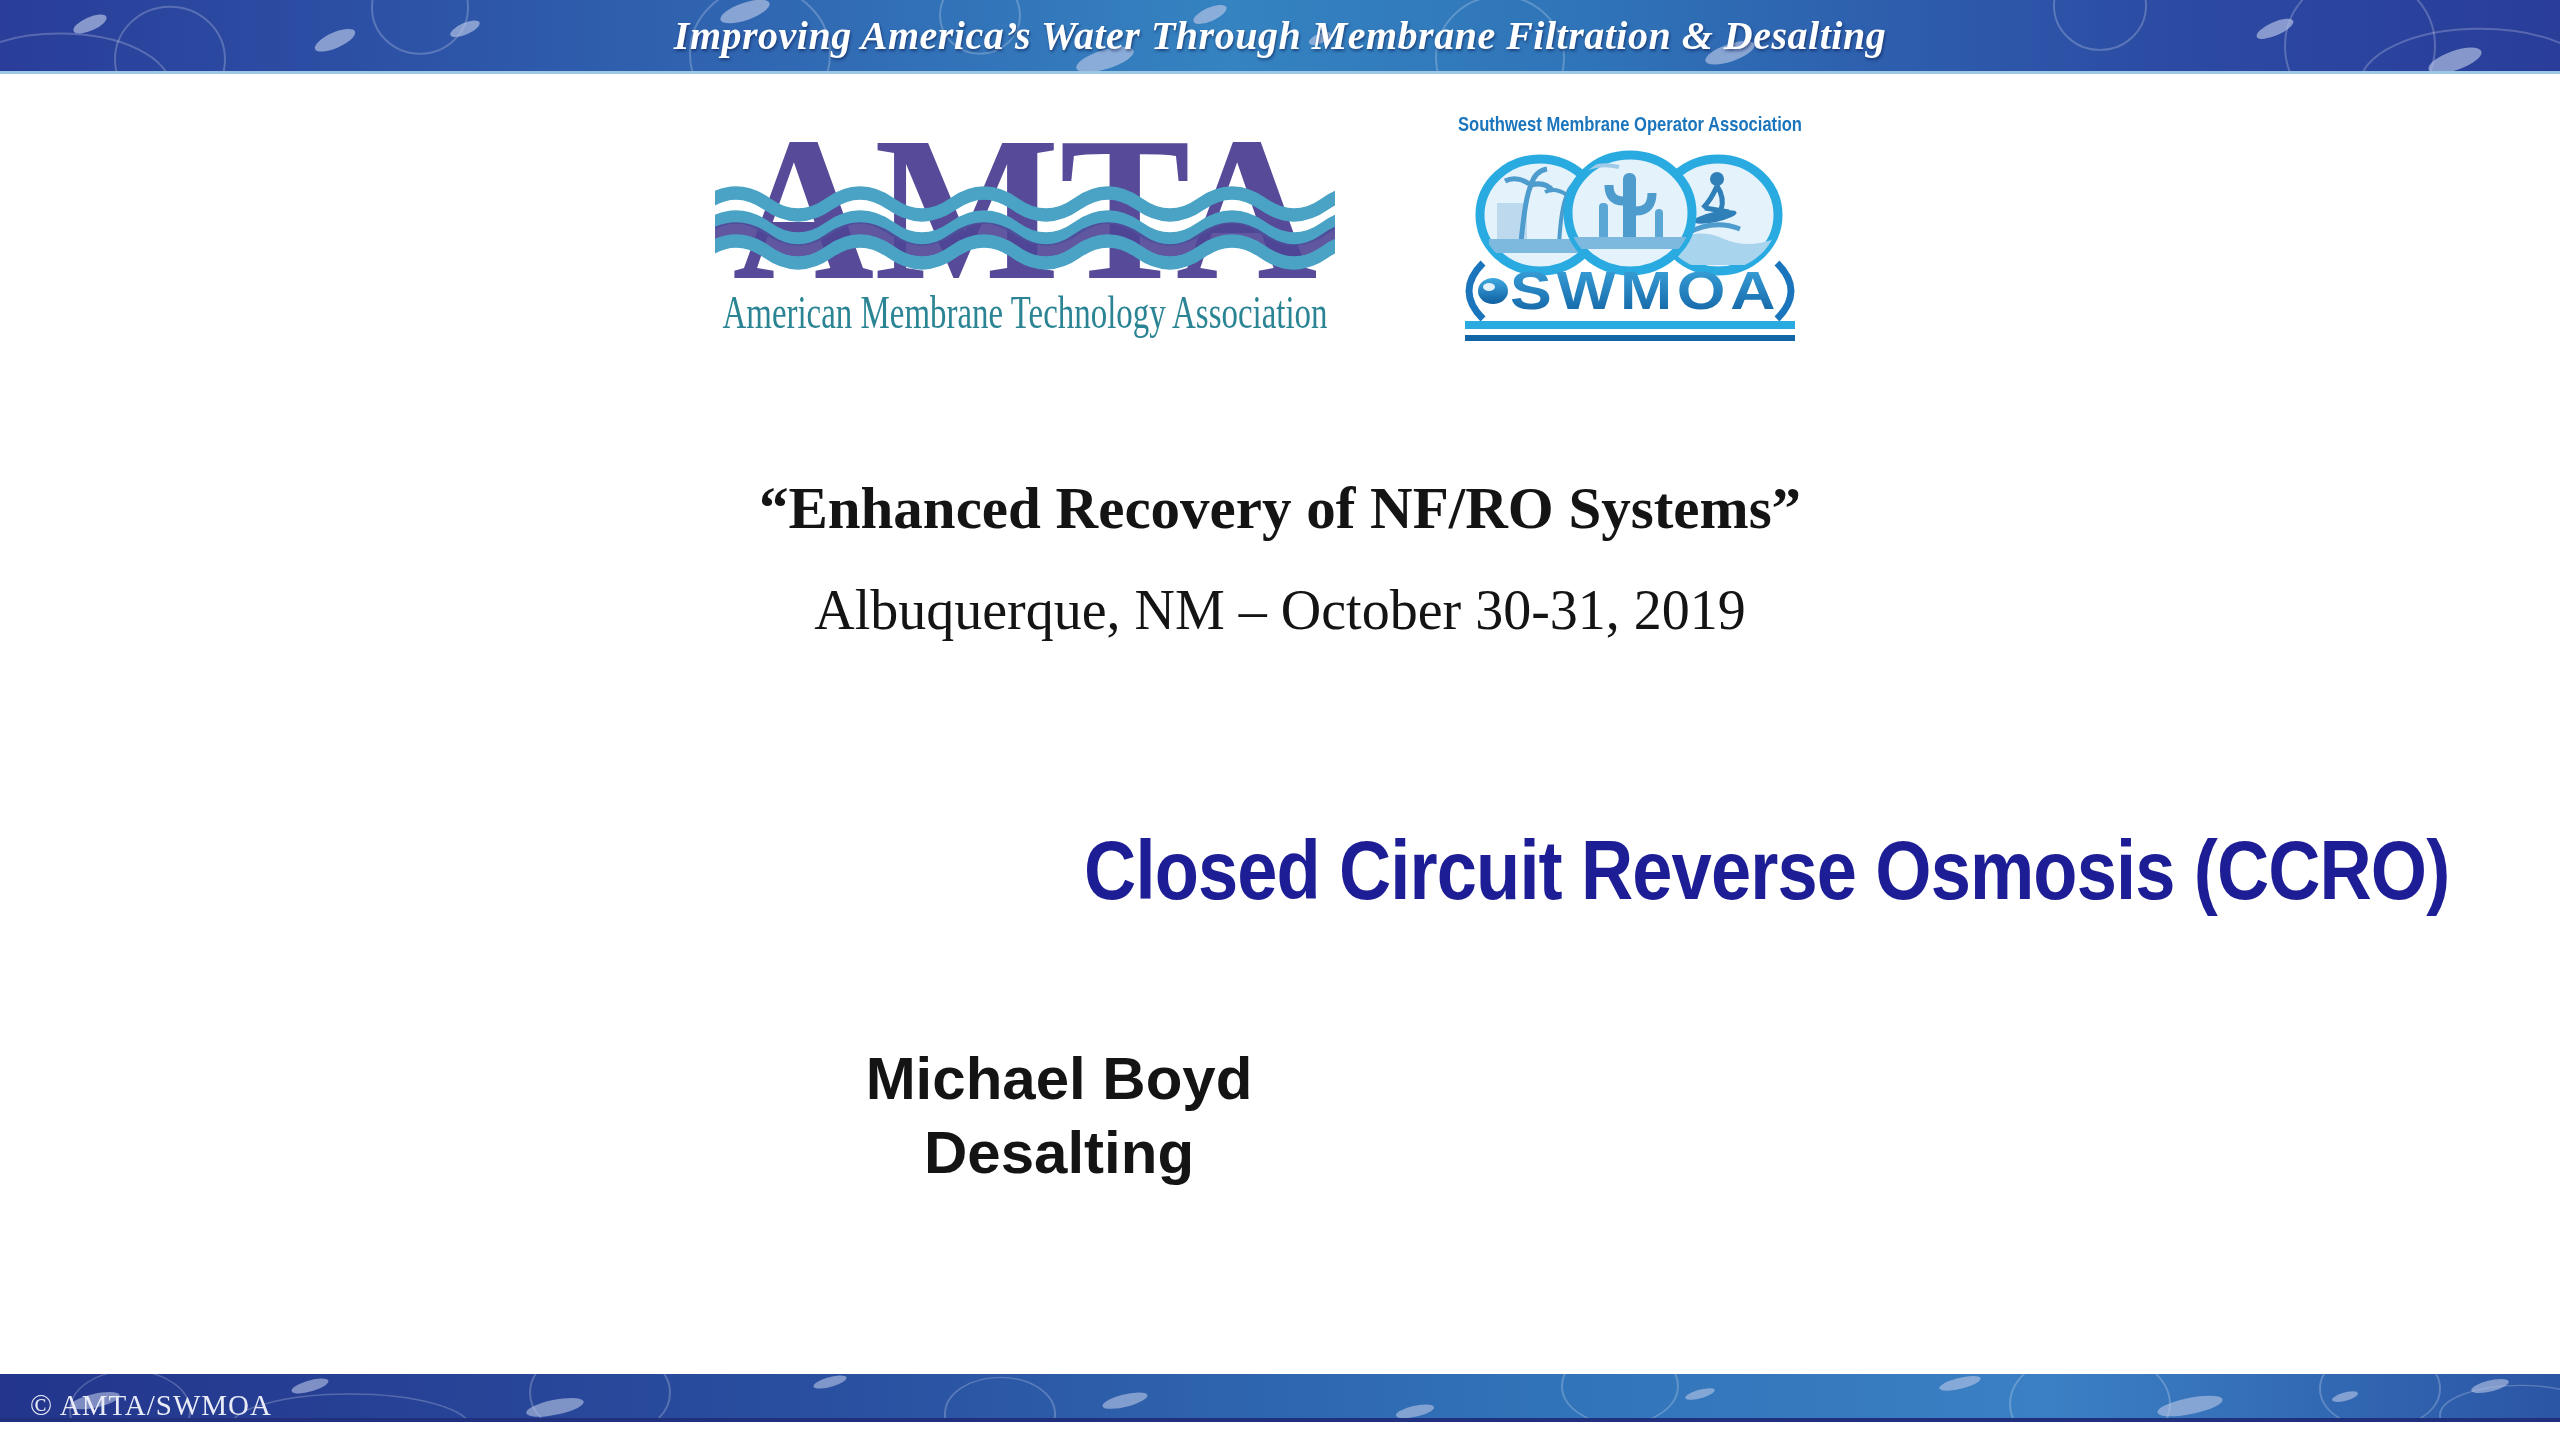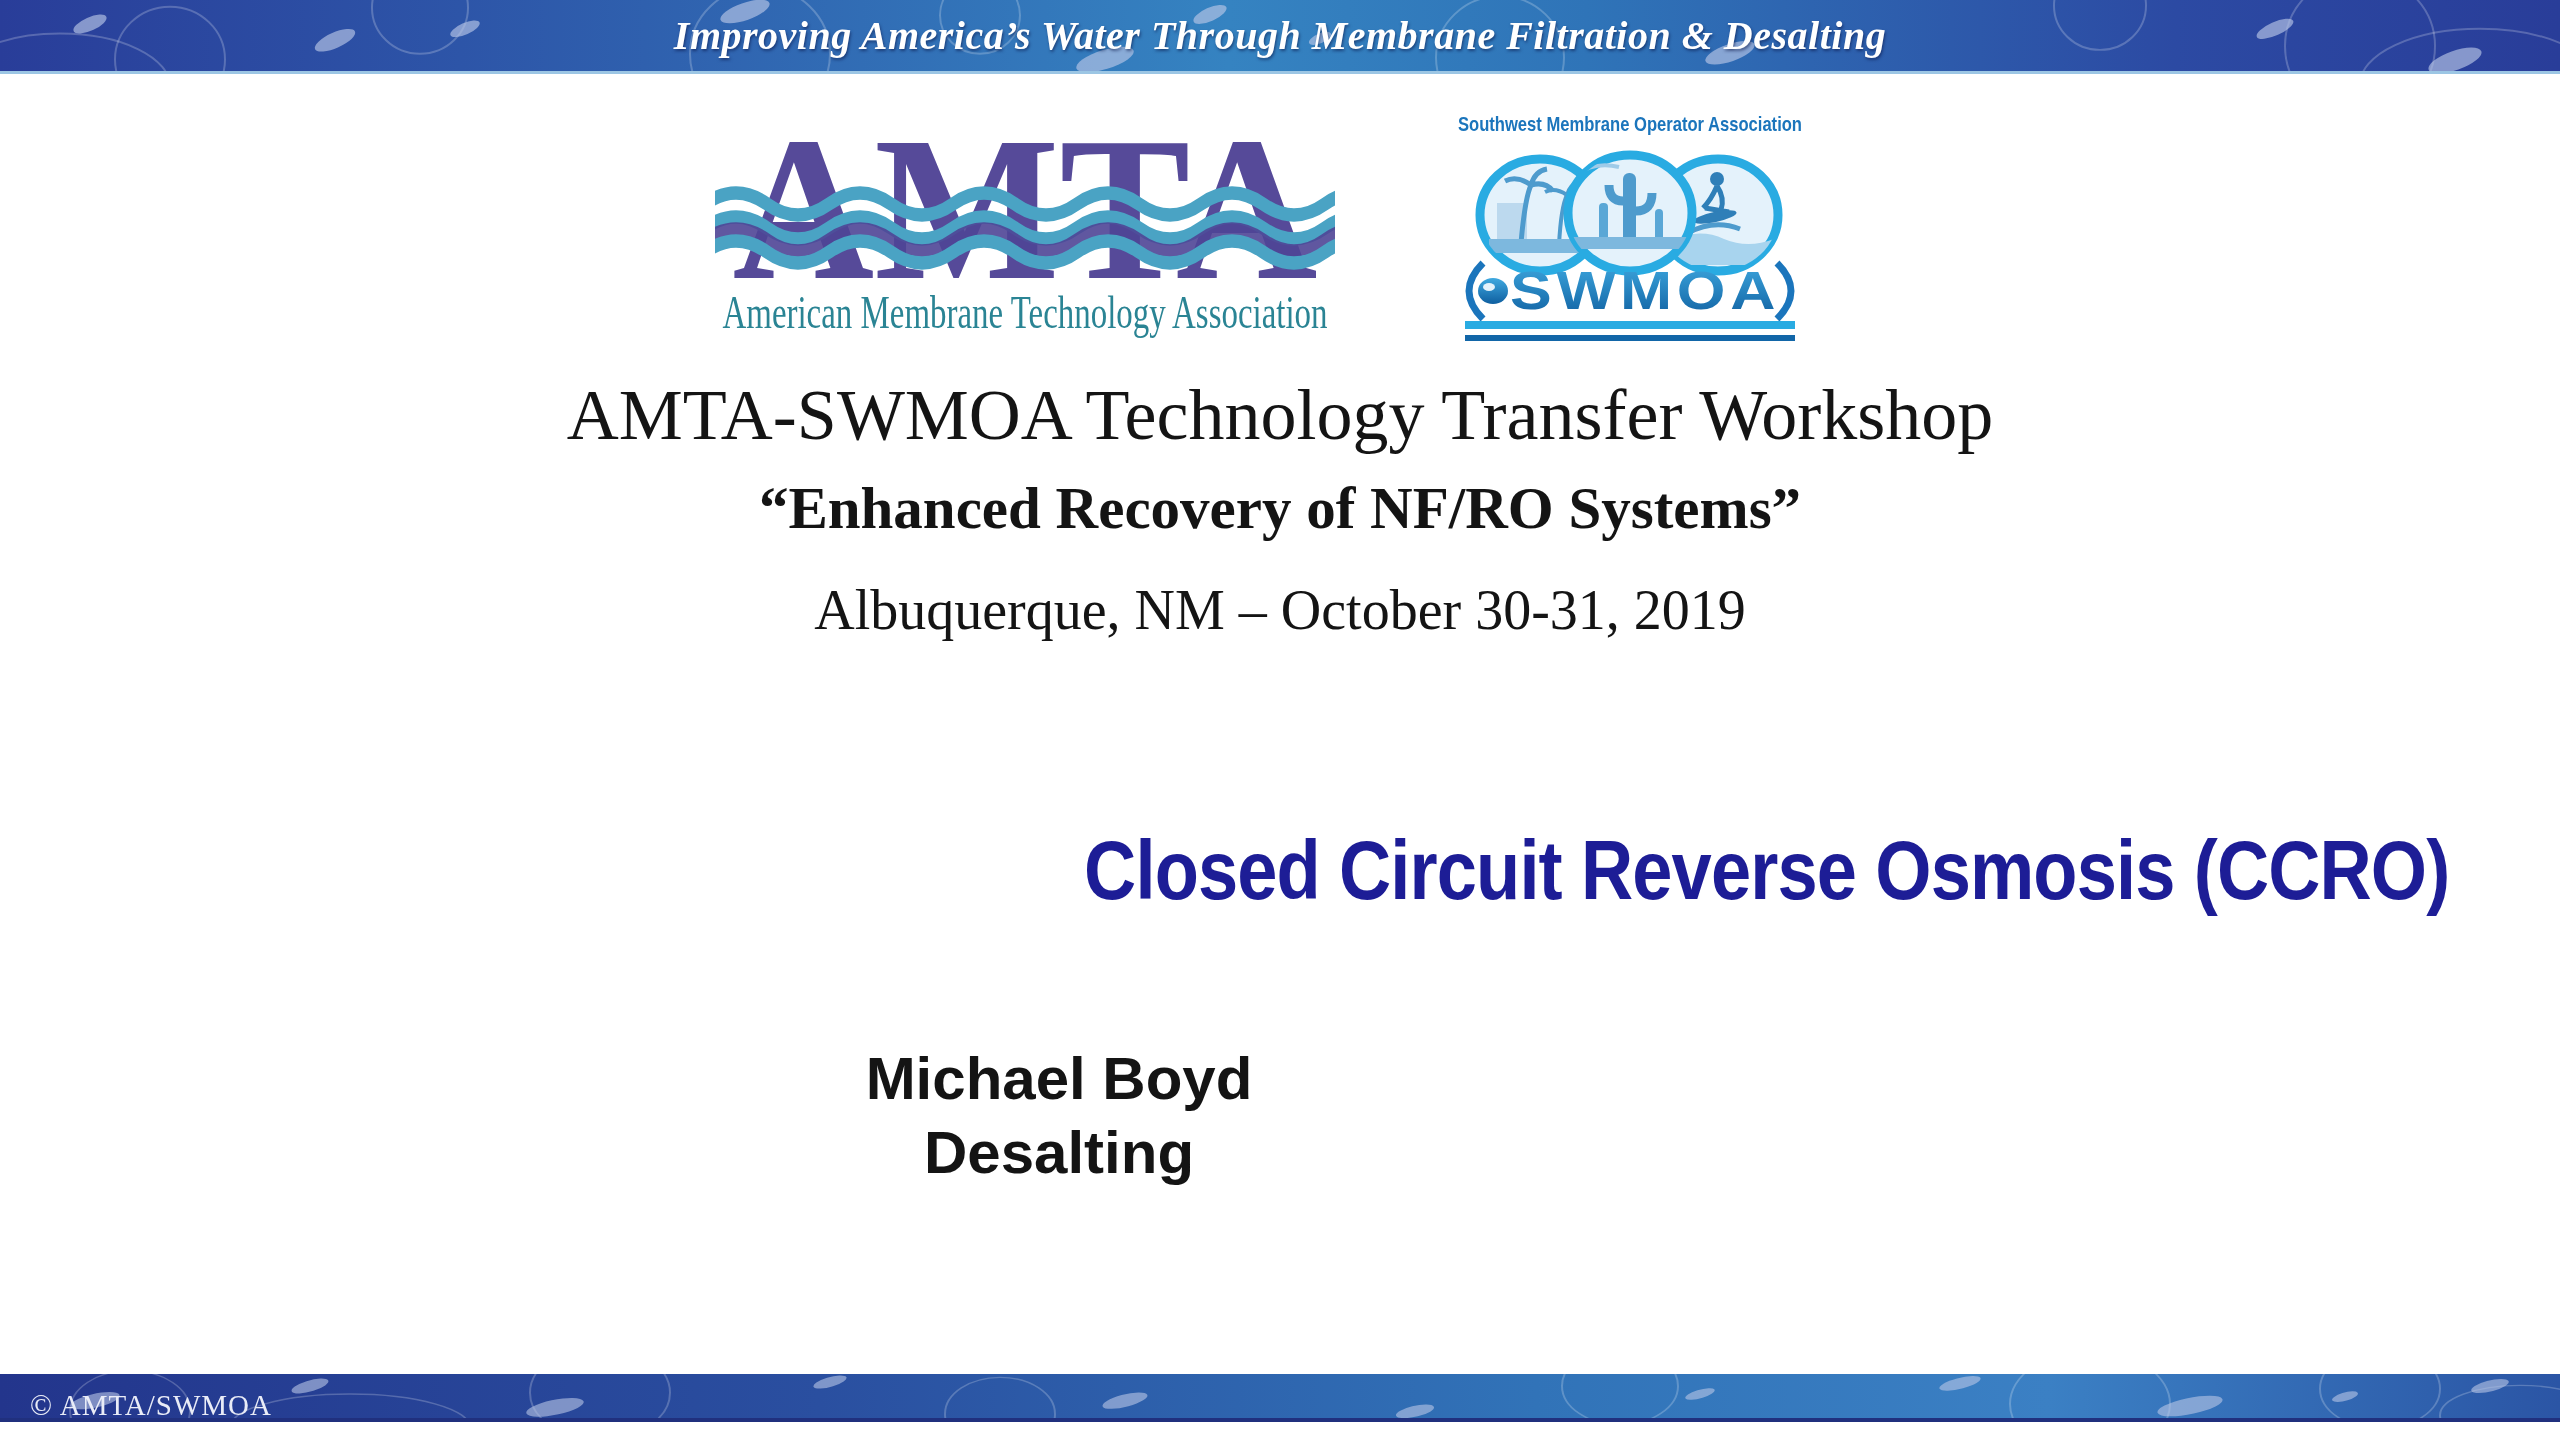--- a/index.html
+++ b/index.html
@@ -158,21 +158,20 @@
       <text x="190" y="204" text-anchor="middle" textLength="270" lengthAdjust="spacingAndGlyphs" font-family="Liberation Sans, sans-serif" font-weight="bold" font-size="54" fill="url(#swg)" letter-spacing="4">SWMOA</text>
       <path d="M322 158 q14 14 14 28 q0 14 -14 28" stroke="#1b75bc" stroke-width="7" fill="none"></path>
     </g>
 
     <g>
       <rect x="10" y="216" width="330" height="8" fill="#29abe2"></rect>
       <rect x="10" y="230" width="330" height="6" fill="#1266a8"></rect>
     </g>
   </svg>
 
-  <div class="t-line t1">AMTA-SWMOA Technology Transfer Workshop</div>
   <div class="t-line t2">“Enhanced Recovery of NF/RO Systems”</div>
   <div class="t-line t3">Albuquerque, NM – October 30-31, 2019</div>
 
   <h1 class="ccro">
     <span>Closed Circuit Reverse Osmosis (CCRO)</span>
   </h1>
 
   <div class="presenter">
     <div>Michael Boyd</div>
     <div>Desalting</div>

